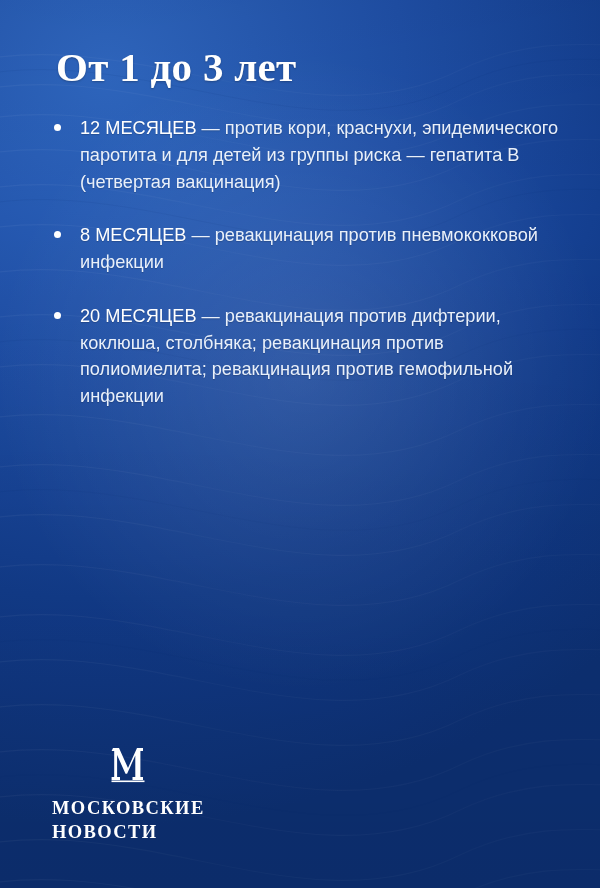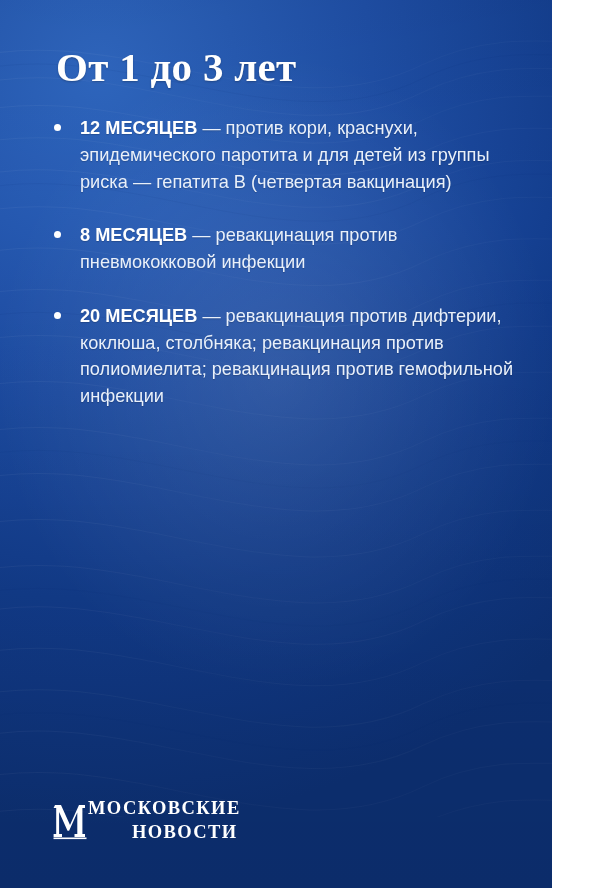--- a/index.html
+++ b/index.html
@@ -7,21 +7,21 @@
     padding: 0;
   }
   body {
     width: 600px;
     height: 888px;
     font-family: "Liberation Sans", sans-serif;
     overflow: hidden;
   }
   #card {
     position: relative;
-    width: 552px;
+    width: 600px;
     height: 888px;
     background:
       radial-gradient(ellipse 130% 85% at 18% 8%, #2f67c0 0%, #1f4fa6 38%, #123c8c 70%, #0d3176 100%);
     overflow: hidden;
   }
   
   #waves {
     position: absolute;
     inset: 0;
     pointer-events: none;
@@ -68,49 +68,51 @@
   li.item .bullet {
     position: absolute;
     left: 2px;
     top: 9px;
     width: 7px;
     height: 7px;
     border-radius: 50%;
     background: #ffffff;
   }
   li.item .lead {
-    font-weight: bold;
+    font-weight: normal;
     color: #ffffff;
   }
   li.item .rest {
     color: #e9f0fa;
   }
   #footer {
     position: absolute;
     left: 52px;
     bottom: 44px;
     z-index: 3;
     display: flex;
     align-items: center;
+    gap: 13px;
+    flex-direction: column;
   }
   #logo-mark {
     width: 36px;
     height: 40px;
     flex: 0 0 auto;
     display: block;
   }
   #logo-text {
     color: #ffffff;
     font-family: "Liberation Serif", serif;
     font-weight: bold;
     font-size: 18.5px;
     line-height: 1.27;
     letter-spacing: 1.4px;
   }
-  #logo-text .l2 { display: block; margin-left: 44px; }
+  #logo-text .l2 { display: block; }
 </style>
 </head>
 <body>
 
 <div id="card">
 
   <svg id="waves" viewBox="0 0 600 888" preserveAspectRatio="none" aria-hidden="true">
     <defs>
       <linearGradient id="wg" x1="0" y1="0" x2="1" y2="1">
         <stop offset="0%" stop-color="#ffffff" stop-opacity="0.13"></stop>

